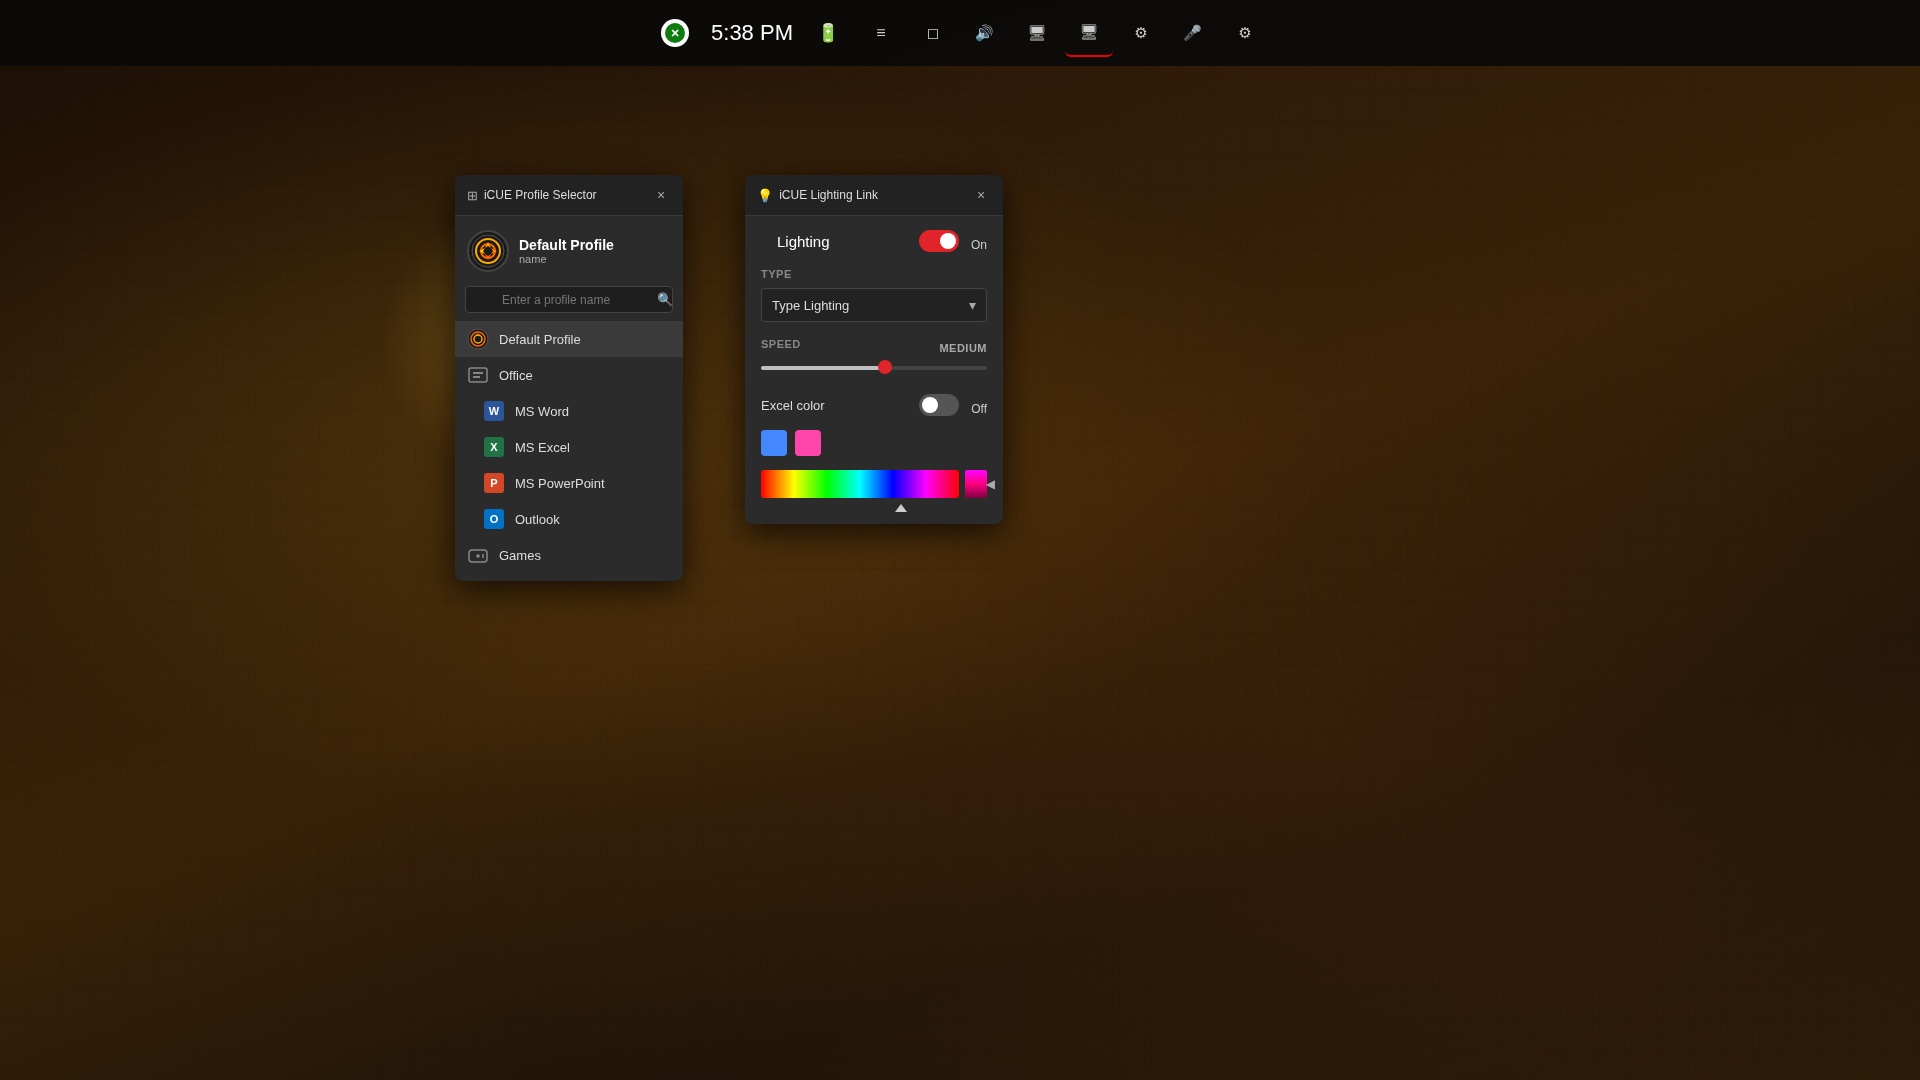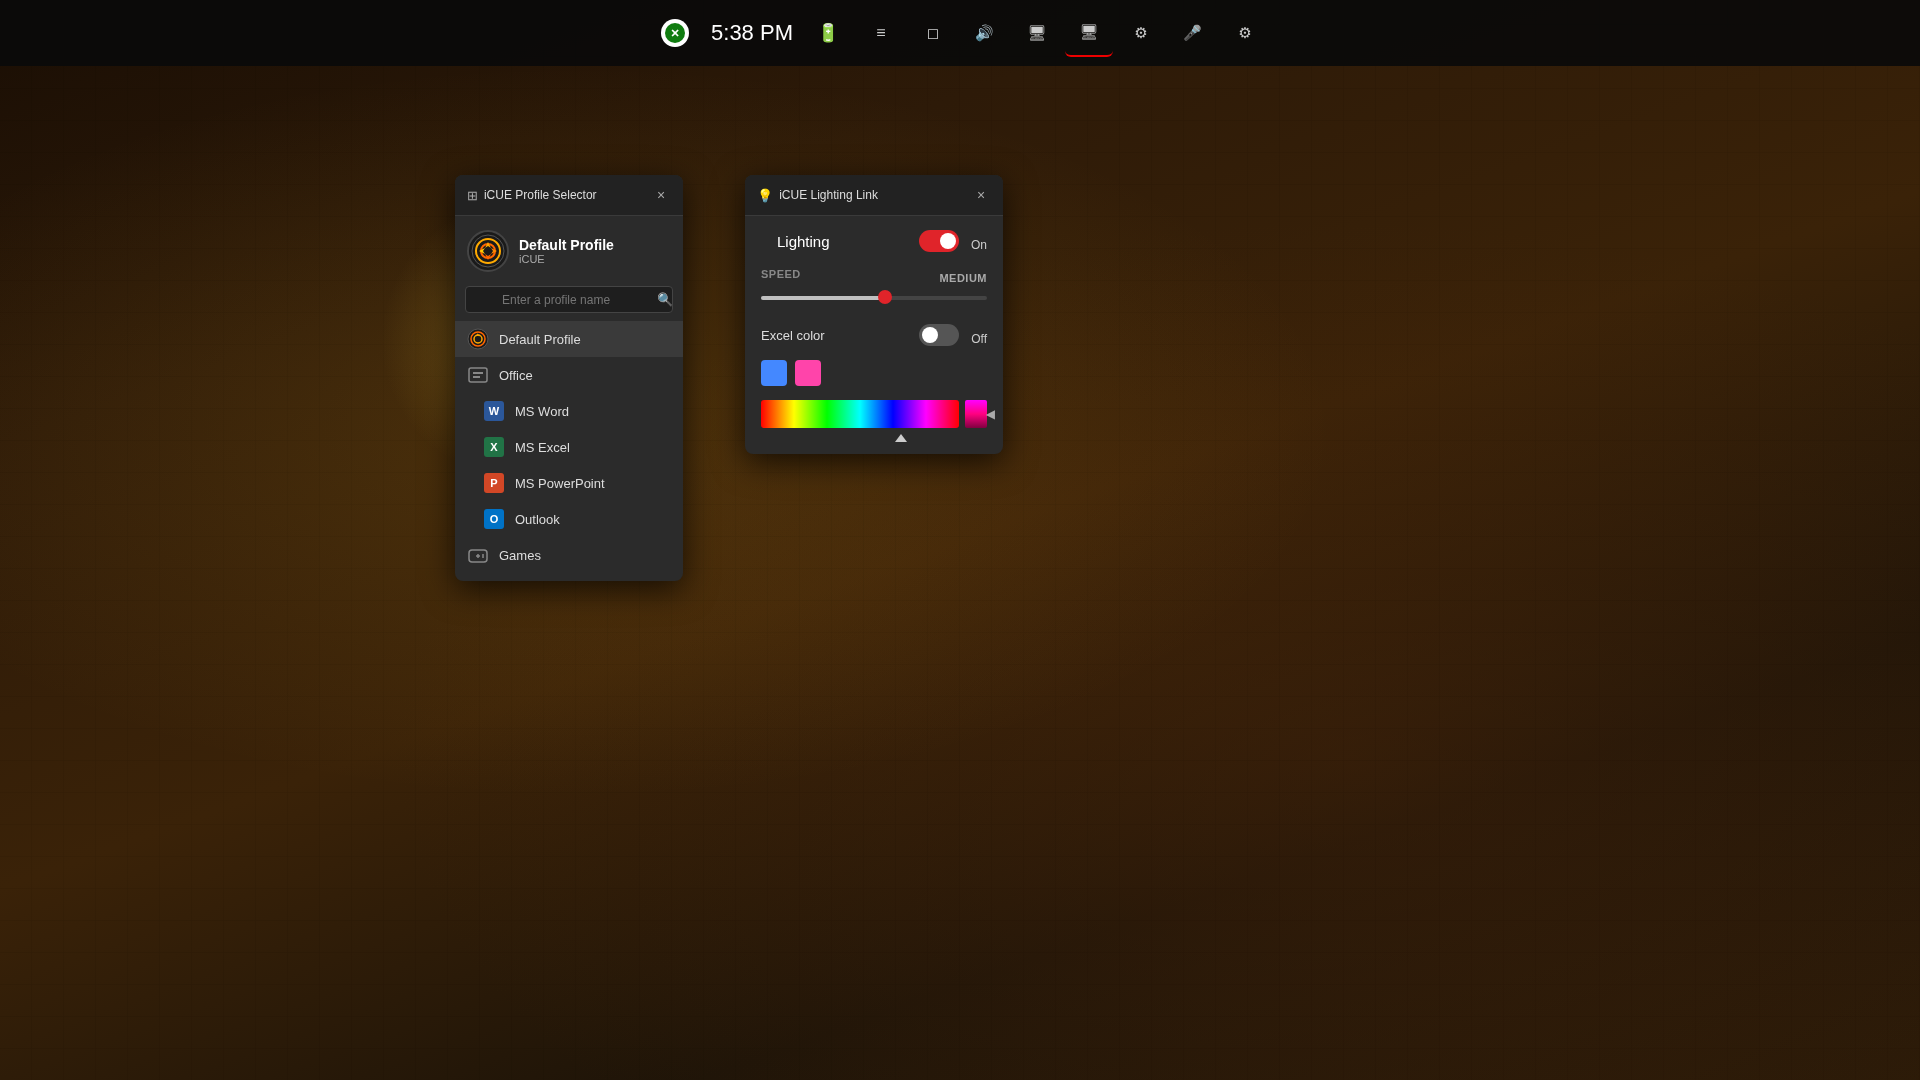--- a/index.html
+++ b/index.html
@@ -562,21 +562,21 @@
         <circle cx="17" cy="17" r="12" fill="none" stroke="#ffaa00" stroke-width="2"></circle>
         <circle cx="17" cy="17" r="7" fill="none" stroke="#ff6600" stroke-width="2"></circle>
         <polygon points="17,8 20,14 17,12 14,14" fill="#ffaa00"></polygon>
         <polygon points="17,26 20,20 17,22 14,20" fill="#ff6600"></polygon>
         <polygon points="8,17 14,14 12,17 14,20" fill="#ffcc00"></polygon>
         <polygon points="26,17 20,14 22,17 20,20" fill="#ff8800"></polygon>
       </svg>
     </div>
     <div>
       <div class="profile-name">Default Profile</div>
-      <div class="profile-sub">iCUE</div>
+      <div class="profile-sub">name</div>
     </div>
   </div>
 
   <div class="search-bar">
     <input class="search-input" type="text" placeholder="Enter a profile name" style="">
     <span class="search-icon">🔍</span>
   </div>
 
   <div class="profile-list">
 
@@ -661,20 +661,27 @@
     <div class="lighting-row">
       <span class="lighting-label">Lighting</span>
       <div class="toggle-container">
         <div class="toggle">
           <div class="toggle-knob"></div>
         </div>
         <span class="toggle-text">On</span>
       </div>
     </div>
 
+    <div>
+      <div class="section-label">TYPE</div>
+      <div class="type-dropdown">
+        <span class="type-value">Type Lighting</span>
+        <span class="chevron-down">▾</span>
+      </div>
+    </div>
 
     <div class="speed-row">
       <div class="speed-header">
         <span class="section-label">SPEED</span>
         <span class="speed-value">MEDIUM</span>
       </div>
       <div class="slider-track">
         <div class="slider-fill"></div>
         <div class="slider-thumb"></div>
       </div>

